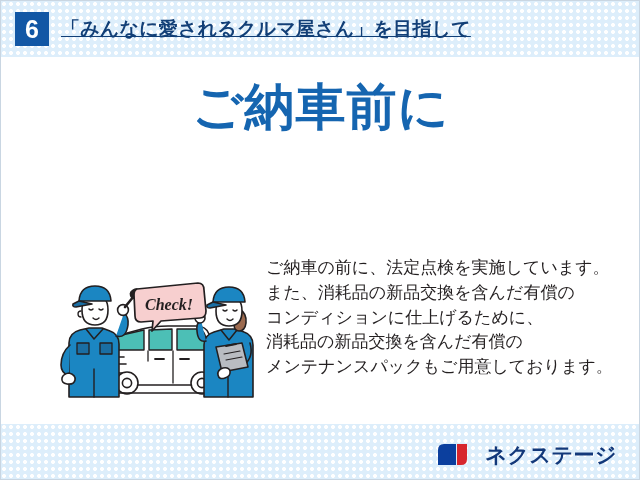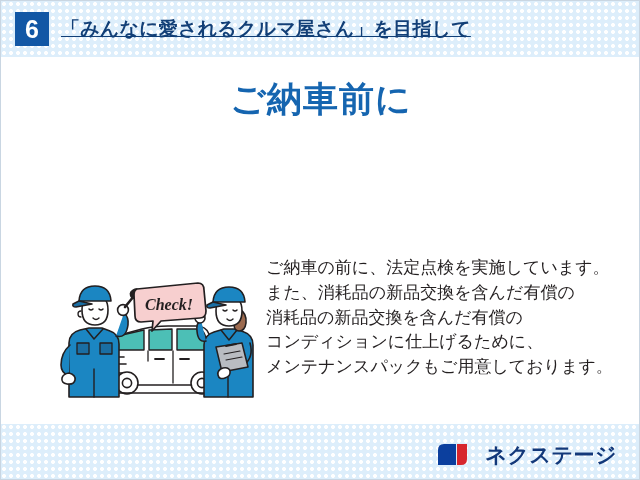--- a/index.html
+++ b/index.html
@@ -82,21 +82,21 @@
     left: 0;
     width: 640px;
     text-align: center;
     color: #1565b0;
     font-weight: bold;
     line-height: 1.12;
     letter-spacing: 1px;
   }
   #heading-line-1 {
     display: block;
-    font-size: 35px;
+    font-size: 50px;
   }
   #heading-line-2 {
     display: block;
     font-size: 50px;
     margin-top: 8px;
   }
 
   
   #body-copy {
     position: absolute;
@@ -160,22 +160,22 @@
     <div id="header-title">「みんなに愛されるクルマ屋さん」を目指して</div>
   </div>
 
   <div id="main-heading">
     <span id="heading-line-1">ご納車前に</span>
   </div>
 
   <div id="body-copy">
     <span class="body-line">ご納車の前に、法定点検を実施しています。</span>
     <span class="body-line">また、消耗品の新品交換を含んだ有償の</span>
+    <span class="body-line">コンディションに仕上げるために、</span>
     <span class="body-line">消耗品の新品交換を含んだ有償の</span>
-    <span class="body-line">コンディションに仕上げるために、</span>
     <span class="body-line">メンテナンスパックもご用意しております。</span>
   </div>
 
   <div id="illustration">
     <svg width="205" height="128" viewBox="0 0 205 128" xmlns="http://www.w3.org/2000/svg">
 
       <g fill="none" stroke="#231f20" stroke-width="1.6" stroke-linecap="round" stroke-linejoin="round">
 
         <g>
 

